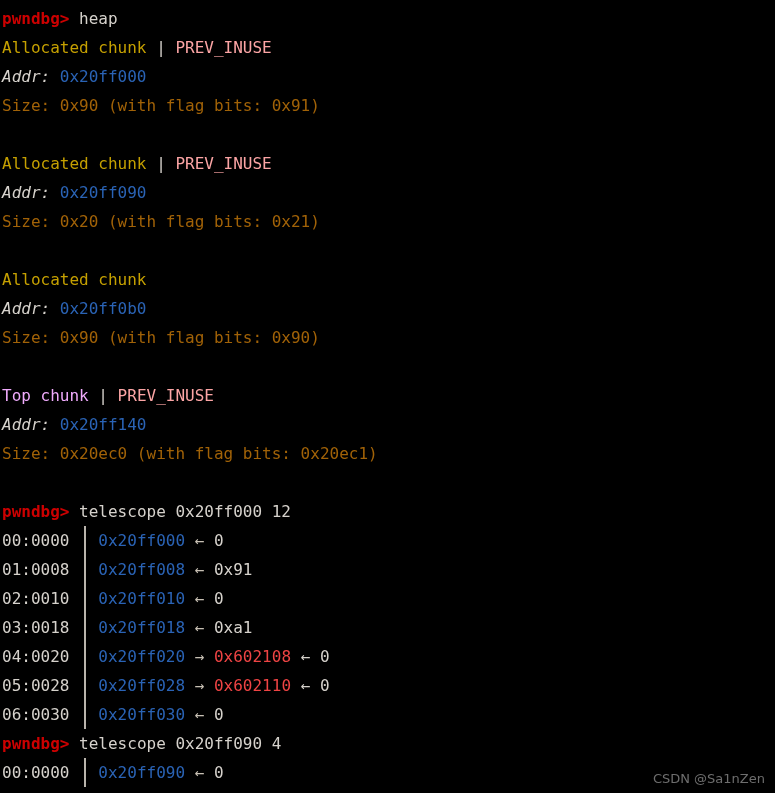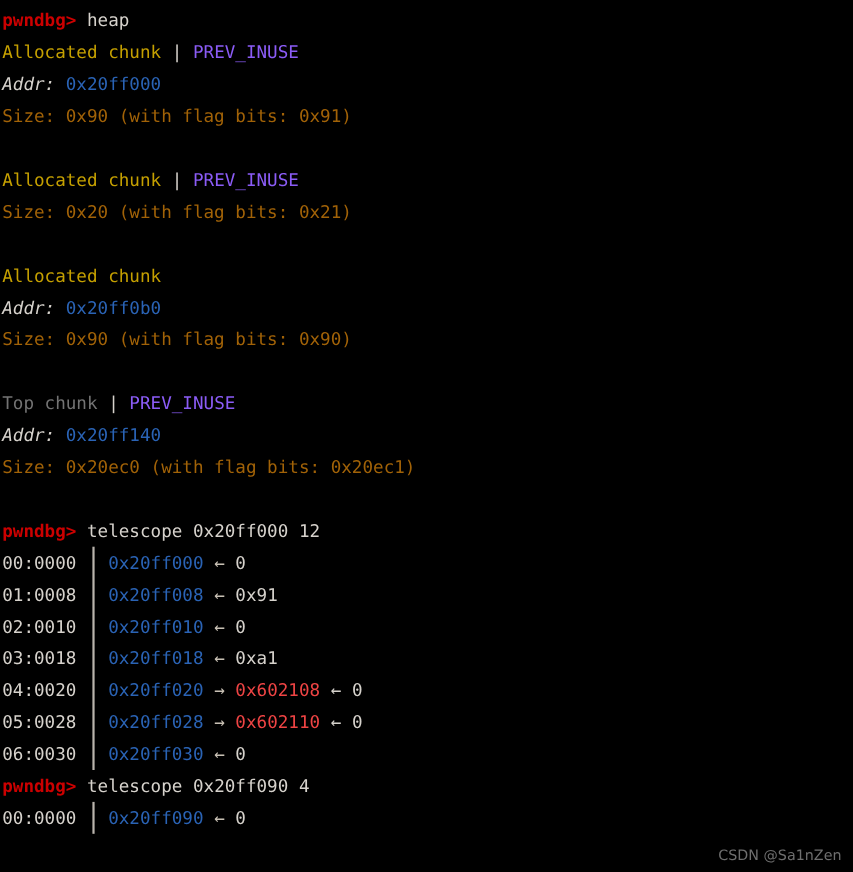--- a/index.html
+++ b/index.html
@@ -28,22 +28,22 @@
     white-space: pre;
     height: 29px;
     line-height: 29px;
   }
   .line.blank { color: transparent; }
 
   
   .c-prompt   { color: #cc0000; font-weight: bold; }
   .c-cmd      { color: #d6d2cc; }
   .c-alloc    { color: #c5a000; }
-  .c-top      { color: #737373; }
-  .c-flag     { color: #8b5cf6; }
+  .c-top      { color: #f0abfc; }
+  .c-flag     { color: #fca5a5; }
   .c-pipe     { color: #d6d2cc; }
   .c-label    { color: #d6d2cc; font-style: italic; }
   .c-addr     { color: #2a63b5; }
   .c-text     { color: #a16207; }
   .c-off      { color: #d6d2cc; }
   .c-ptr      { color: #2a63b5; }
   .c-arrow    { color: #c8c0b4; }
   .c-val      { color: #d6d2cc; }
   .c-heapptr  { color: #ef4444; }
   .c-dots     { color: #5b6575; }
@@ -77,20 +77,21 @@
 <div id="terminal">
 
   <div class="line"><span class="c-prompt">pwndbg&gt;</span><span class="c-cmd"> <span>heap</span></span></div>
 
   <div class="line"><span class="c-alloc">Allocated chunk</span><span class="c-pipe"> | </span><span class="c-flag">PREV_INUSE</span></div>
   <div class="line"><span class="c-label">Addr: </span><span class="c-addr">0x20ff000</span></div>
   <div class="line"><span class="c-text">Size: 0x90 (with flag bits: 0x91)</span></div>
   <div class="line blank">&nbsp;</div>
 
   <div class="line"><span class="c-alloc">Allocated chunk</span><span class="c-pipe"> | </span><span class="c-flag">PREV_INUSE</span></div>
+  <div class="line"><span class="c-label">Addr: </span><span class="c-addr">0x20ff090</span></div>
   <div class="line"><span class="c-text">Size: 0x20 (with flag bits: 0x21)</span></div>
   <div class="line blank">&nbsp;</div>
 
   <div class="line"><span class="c-alloc">Allocated chunk</span><span class="c-pipe"></span><span class="c-flag"></span></div>
   <div class="line"><span class="c-label">Addr: </span><span class="c-addr">0x20ff0b0</span></div>
   <div class="line"><span class="c-text">Size: 0x90 (with flag bits: 0x90)</span></div>
   <div class="line blank">&nbsp;</div>
 
   <div class="line"><span class="c-top">Top chunk</span><span class="c-pipe"> | </span><span class="c-flag">PREV_INUSE</span></div>
   <div class="line"><span class="c-label">Addr: </span><span class="c-addr">0x20ff140</span></div>

